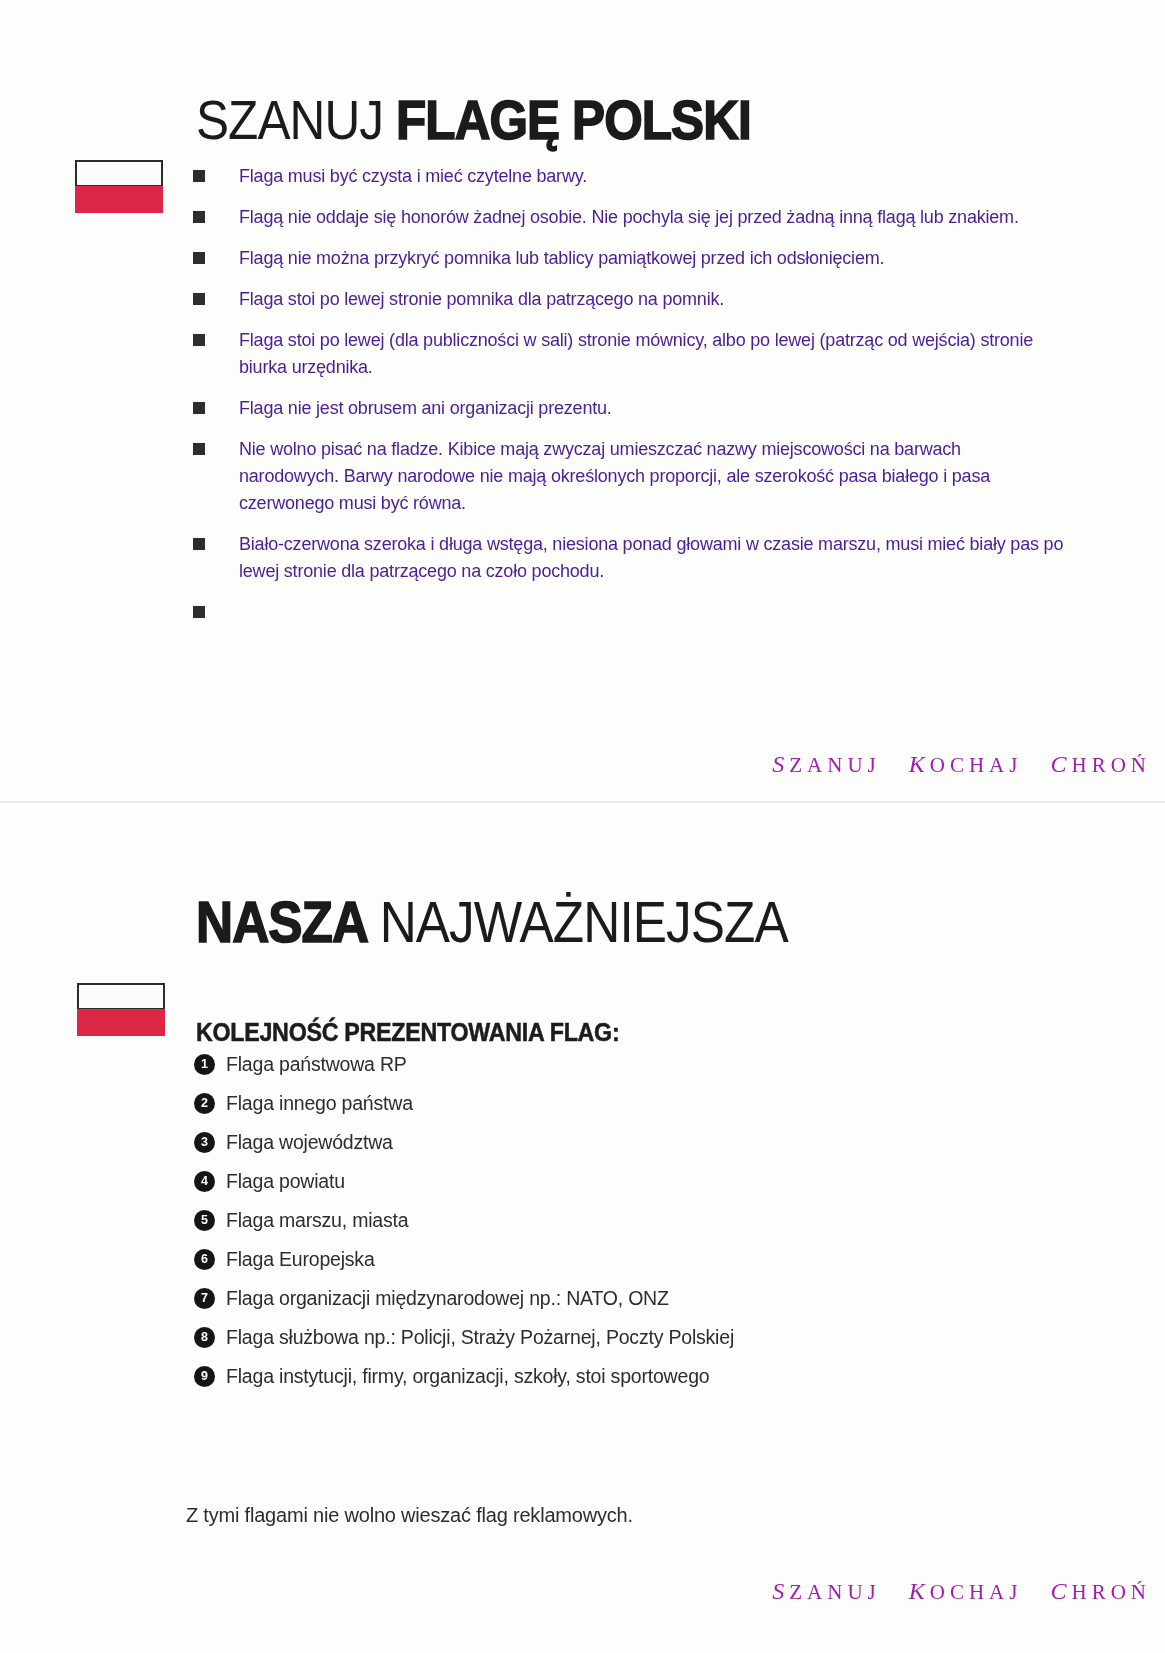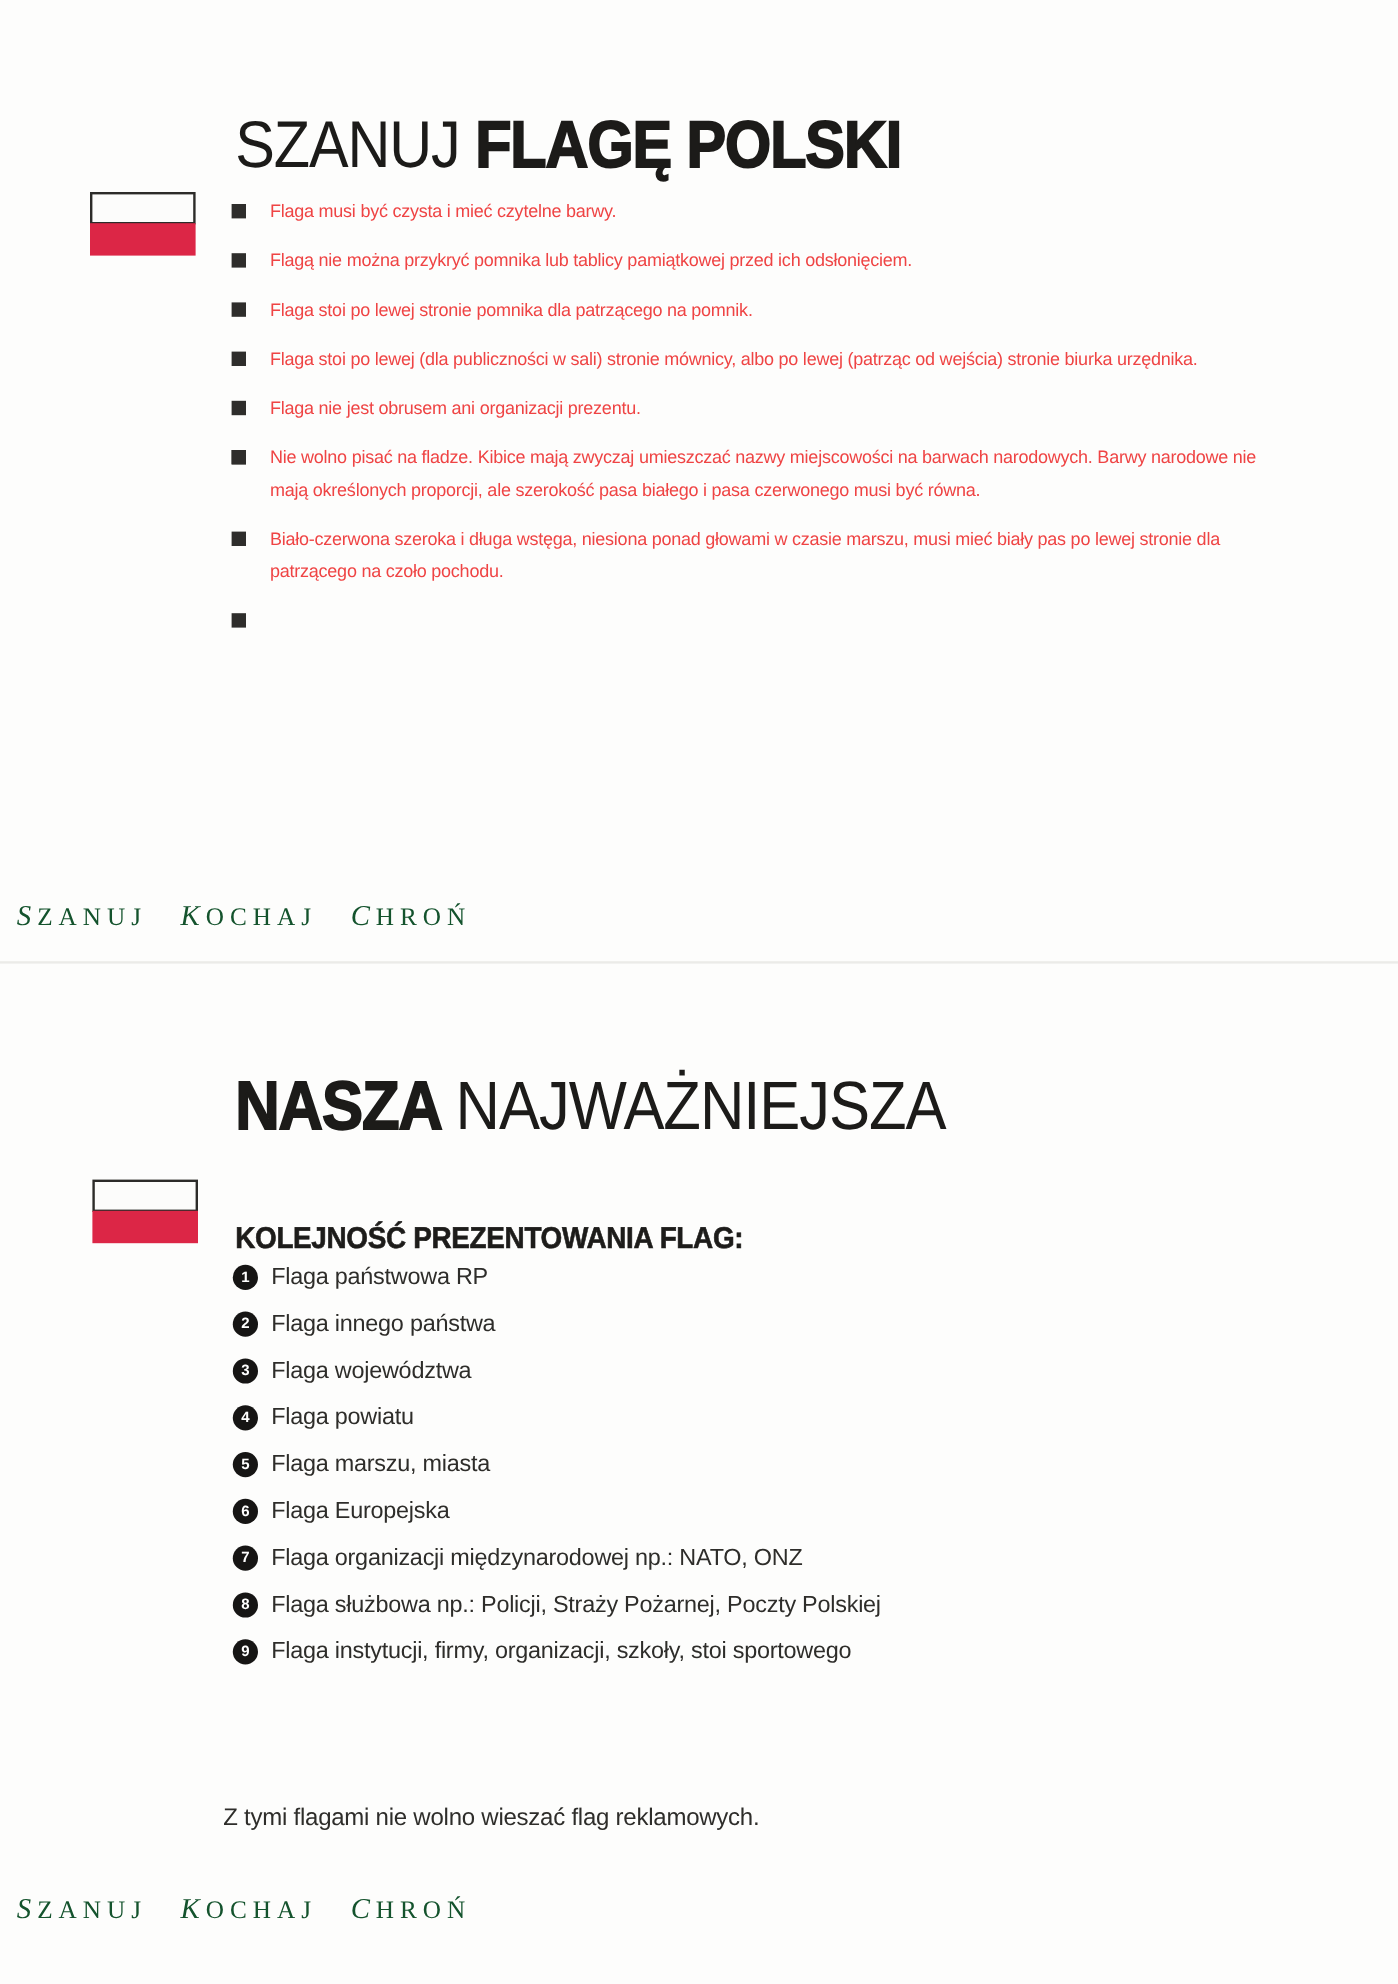--- a/index.html
+++ b/index.html
@@ -24,28 +24,28 @@
   .flag .flag-white{height:27px;background:#fcfcfb;border:2px solid #2c2b29;box-sizing:border-box;}
   .flag .flag-red{height:27px;margin-top:-1px;}
   #flag1{left:75px;top:160px;}
   #flag2{left:77px;top:983px;}
   
   .bullets{
     position:absolute;left:193px;top:163px;width:872px;
     margin:0;padding:0;list-style:none;
   }
   .bullets li{
-    position:relative;padding-left:32px;margin:0 0 14px 0;
-    font-size:15px;line-height:27px;letter-spacing:-0.2px;color:#ef4444;
+    position:relative;padding-left:46px;margin:0 0 14px 0;
+    font-size:18px;line-height:27px;letter-spacing:-0.2px;color:#4c1d95;
   }
   .sq{position:absolute;left:0;top:7px;width:12px;height:12px;background:#2e2d2b;}
   
   .motto{
-    position:absolute;left:0;width:100%;text-align:left;
-    font-family:"Liberation Serif",serif;font-size:21px;color:#14532d;
+    position:absolute;left:0;width:100%;text-align:right;
+    font-family:"Liberation Serif",serif;font-size:21px;color:#a21caf;
     letter-spacing:5px;word-spacing:4px;
   }
   .motto .mw{display:inline-block;margin:0 14px;}
   .motto .mw::first-letter{font-style:italic;font-size:24px;}
   #motto1{top:751px;}
   #motto2{top:1578px;}
   
   .seam{position:absolute;left:0;top:801px;width:100%;height:2px;background:#ebebe8;}
   
   .list-heading{
@@ -83,20 +83,24 @@
     <div class="flag-red" style="background: rgb(220, 38, 70);"></div>
   </div>
 
   <ul class="bullets">
 
       <li>
         <span class="sq"></span>
         <span>Flaga musi być czysta i mieć czytelne barwy.</span>
       </li>
 
+      <li>
+        <span class="sq"></span>
+        <span>Flagą nie oddaje się honorów żadnej osobie. Nie pochyla się jej przed żadną inną flagą lub znakiem.</span>
+      </li>
 
       <li>
         <span class="sq"></span>
         <span>Flagą nie można przykryć pomnika lub tablicy pamiątkowej przed ich odsłonięciem.</span>
       </li>
 
       <li>
         <span class="sq"></span>
         <span>Flaga stoi po lewej stronie pomnika dla patrzącego na pomnik.</span>
       </li>

